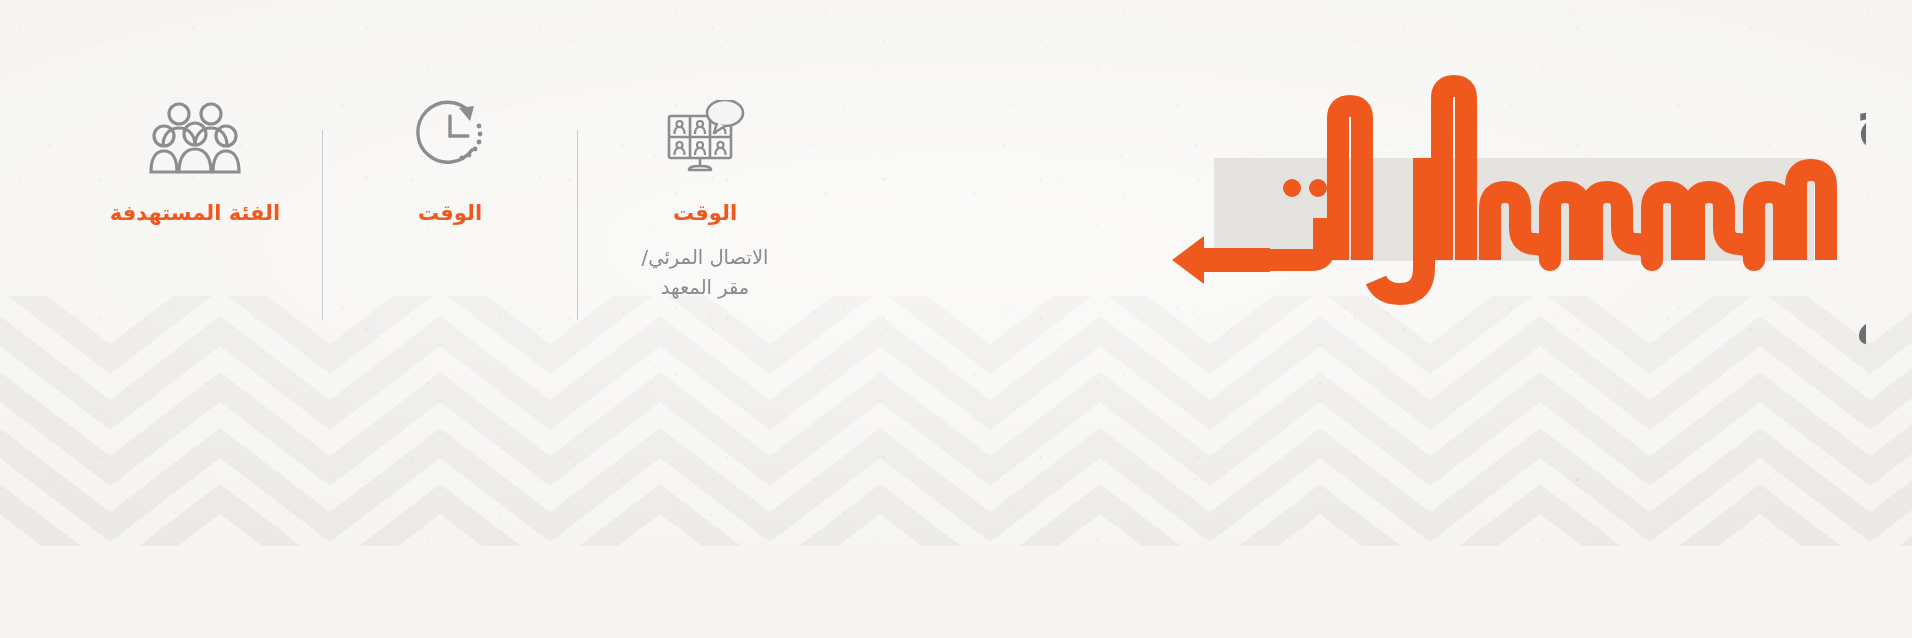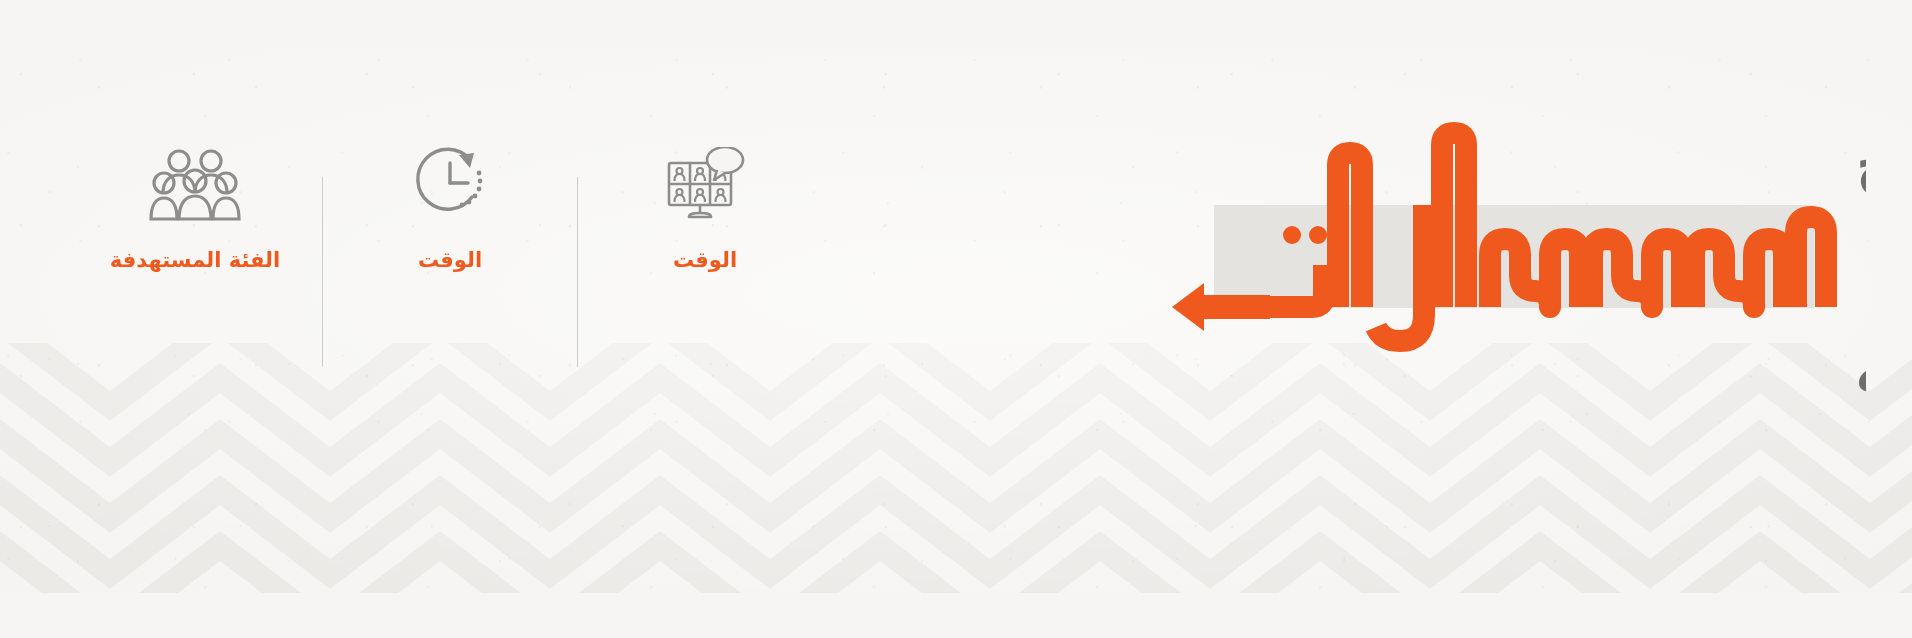--- a/index.html
+++ b/index.html
@@ -5,21 +5,20 @@
   html,body{margin:0;padding:0;}
   body{
     width:1912px;height:638px;overflow:hidden;
     font-family:"DejaVu Sans","Liberation Sans",sans-serif;
     background:#f6f5f3;
   }
   #banner{
     position:relative;width:1912px;height:546px;
     background:#f6f5f3;
     overflow:hidden;
-    margin-top:47px;
   }
   
   .grain{
     position:absolute;inset:0;
     background-image:
       radial-gradient(circle at 12% 18%, rgba(160,155,150,.10) 0 1px, transparent 1.6px),
       radial-gradient(circle at 37% 61%, rgba(160,155,150,.09) 0 1px, transparent 1.6px),
       radial-gradient(circle at 63% 29%, rgba(160,155,150,.10) 0 1px, transparent 1.6px),
       radial-gradient(circle at 81% 74%, rgba(160,155,150,.08) 0 1px, transparent 1.6px),
       radial-gradient(circle at 26% 87%, rgba(160,155,150,.09) 0 1px, transparent 1.6px),
@@ -225,16 +224,20 @@
           </g>
 
           <path d="M41,58 L41,66"></path>
           <path d="M30,70 C30,67 33,66 41,66 C49,66 52,67 52,70 Z"></path>
 
           <ellipse cx="66" cy="13" rx="18" ry="13" fill="#f6f5f3"></ellipse>
           <path d="M58,23 L55,33 L66,26" fill="#f6f5f3"></path>
         </svg>
       </div>
       <div class="col-title">الوقت</div>
+      <div class="col-body">
+        <div>الاتصال المرئي/</div>
+        <div>مقر المعهد</div>
+      </div>
     </div>
 
   </div>
 </div>
 
 </body></html>

